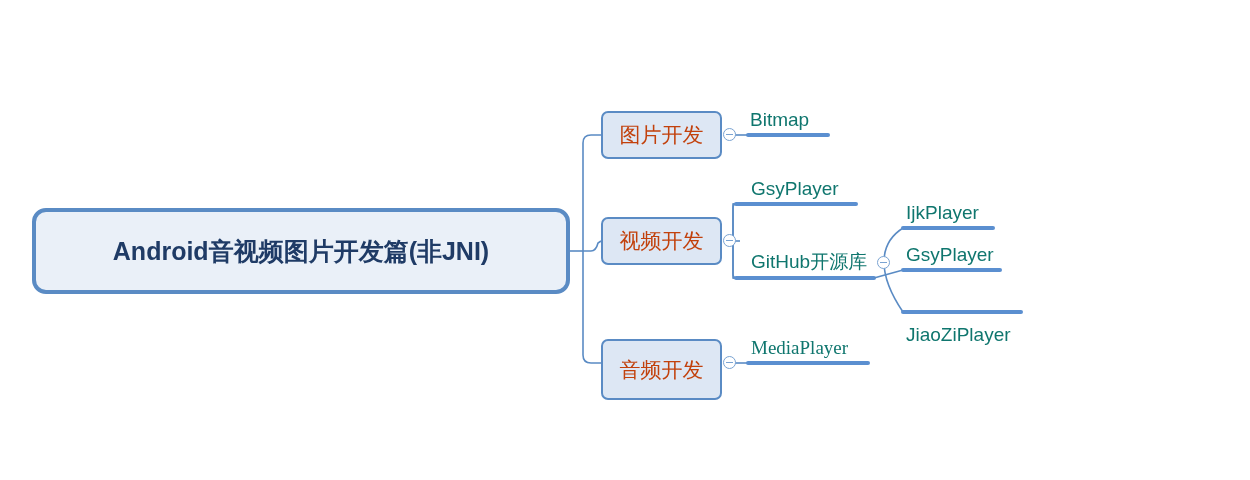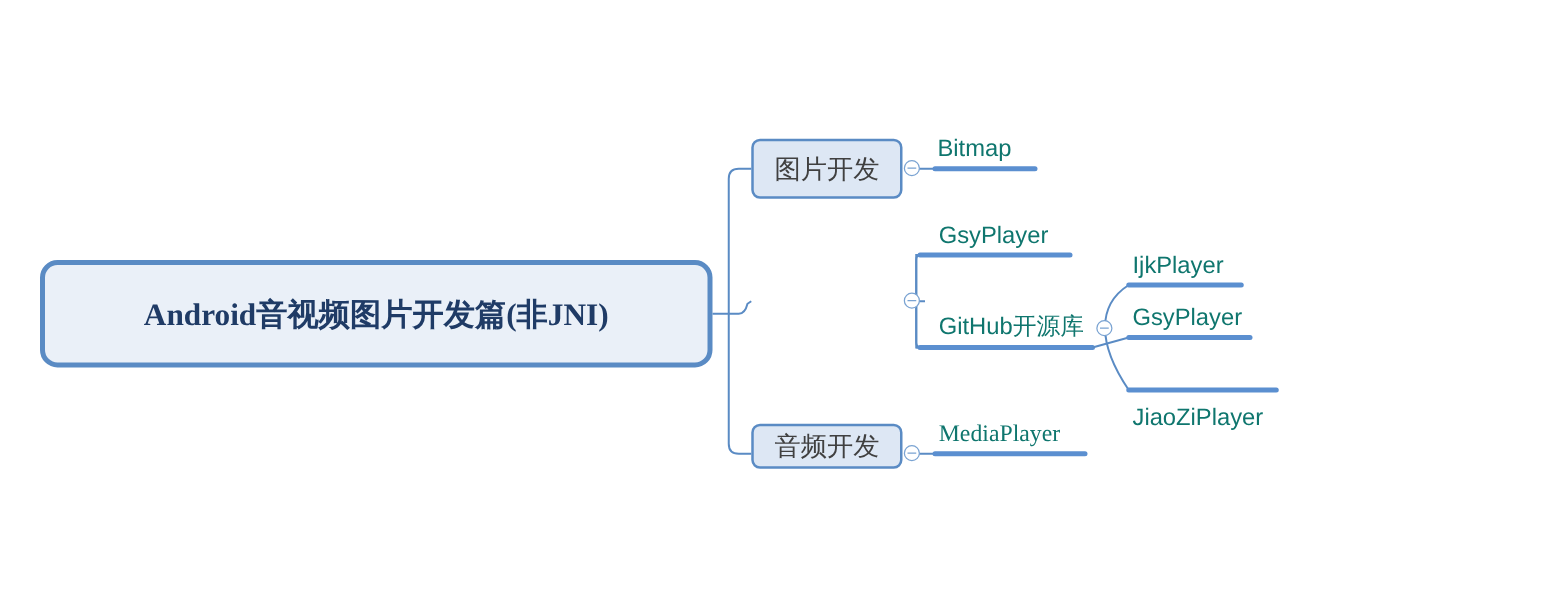--- a/index.html
+++ b/index.html
@@ -31,42 +31,42 @@
     position: absolute;
     box-sizing: border-box;
     background: #eaf0f8;
     border: 4px solid #5a8bc4;
     border-radius: 14px;
     display: flex;
     align-items: center;
     justify-content: center;
   }
   .root-label {
-    font-family: Liberation Serif, serif;
+    font-family: Liberation Sans, sans-serif;
     font-weight: bold;
     font-size: 25px;
     color: #1f3b66;
     letter-spacing: 0px;
     white-space: nowrap;
   }
   
   .branch-node {
     position: absolute;
     box-sizing: border-box;
     background: #dde7f4;
     border: 2px solid #5a8bc4;
     border-radius: 7px;
     display: flex;
     align-items: center;
     justify-content: center;
   }
   .branch-label {
     font-family: "Liberation Sans", sans-serif;
     font-size: 21px;
-    color: #404040;
+    color: #c2410c;
     white-space: nowrap;
   }
   
   .leaf-label {
     position: absolute;
     font-family: "Liberation Sans", sans-serif;
     font-size: 19px;
     color: #0f766e;
     white-space: nowrap;
     line-height: 1;
@@ -129,23 +129,26 @@
 
   <div class="root-node" style="left:32px; top:208px; width:538px; height:86px;">
     <span class="root-label">Android音视频图片开发篇(非JNI)</span>
   </div>
 
   <div class="branch-node" style="left:601px; top:111px; width:121px; height:48px;">
     <span class="branch-label">图片开发</span>
   </div>
   <div class="collapse-toggle" style="left:723px; top:128px;"></div>
 
+  <div class="branch-node" style="left:601px; top:217px; width:121px; height:48px;">
+    <span class="branch-label">视频开发</span>
+  </div>
   <div class="collapse-toggle" style="left:723px; top:234px;"></div>
 
-  <div class="branch-node" style="left:601px; top:339px; width:121px; height:36px;">
+  <div class="branch-node" style="left:601px; top:339px; width:121px; height:61px;">
     <span class="branch-label">音频开发</span>
   </div>
   <div class="collapse-toggle" style="left:723px; top:356px;"></div>
 
   <span class="leaf-label" style="left:750px; top:110px;">Bitmap</span>
 
   <span class="leaf-label" style="left:751px; top:179px;">GsyPlayer</span>
 
   <span class="leaf-label cjk" style="left:751px; top:252px;">GitHub开源库</span>
 

